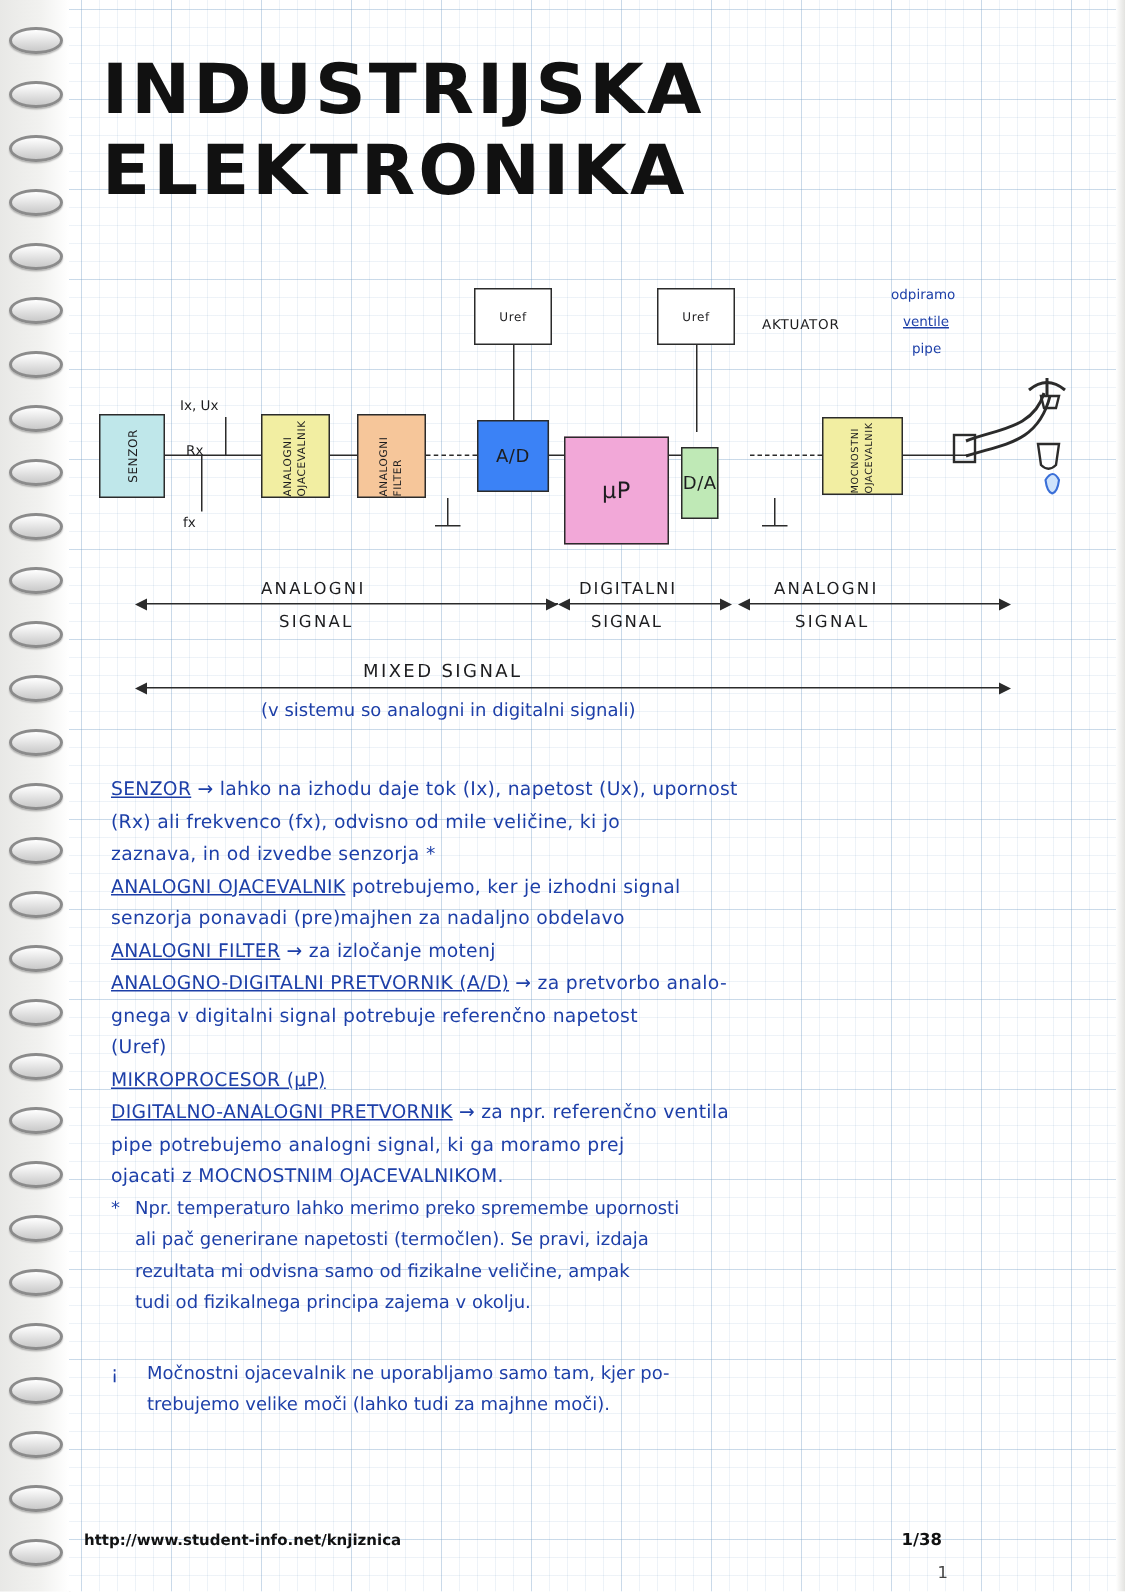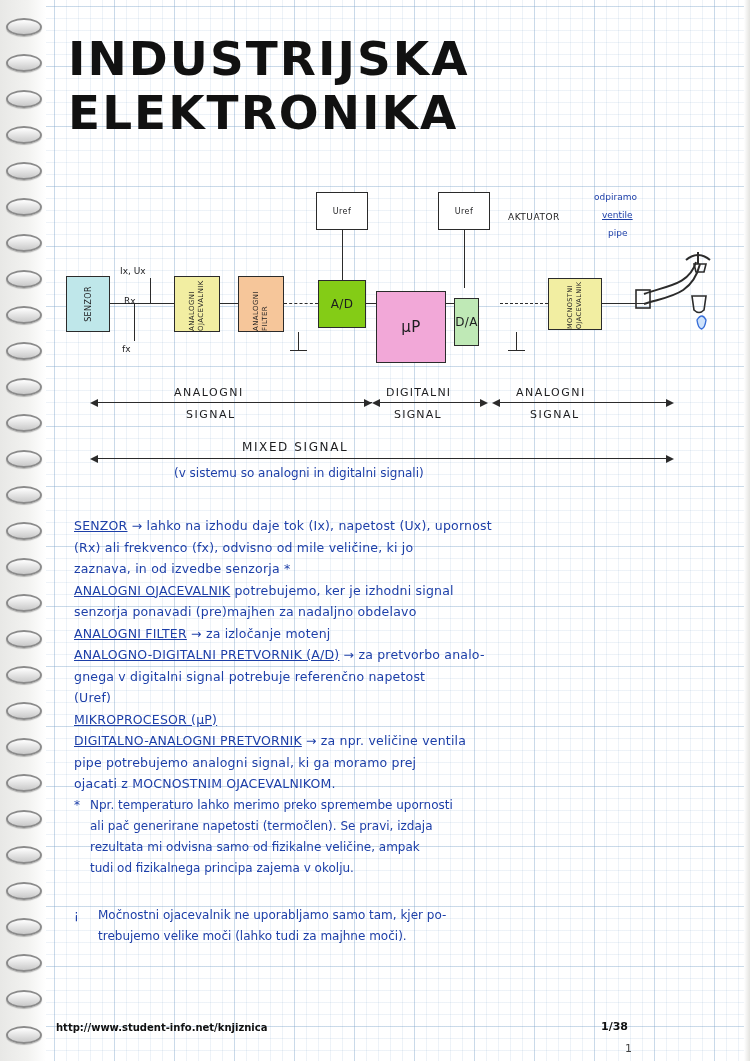--- a/index.html
+++ b/index.html
@@ -177,21 +177,21 @@
       </div>
 
       <div class="box" style="left:128px;top:126px;width:46px;height:56px;background:#f2eea2;">
         <span class="vert" style="font-size:7px">ANALOGNI OJACEVALNIK</span>
       </div>
 
       <div class="box" style="left:192px;top:126px;width:46px;height:56px;background:#f6c69a;">
         <span class="vert" style="font-size:7px">ANALOGNI FILTER</span>
       </div>
 
-      <div class="box" style="left:272px;top:130px;width:48px;height:48px;background:#84cc16;font-size:12px;">
+      <div class="box" style="left:272px;top:130px;width:48px;height:48px;background:#3b82f6;font-size:12px;">
         <span>A/D</span>
       </div>
 
       <div class="box" style="left:330px;top:112px;width:70px;height:72px;background:#f2a8d8;font-size:15px;margin-top:29px;">
         <span>µP</span>
       </div>
 
       <div class="box" style="left:408px;top:148px;width:25px;height:48px;background:#bfe9b6;font-size:12px;">
         <span>D/A</span>
       </div>
@@ -285,21 +285,21 @@
       <div class="nline">
         <span>gnega v digitalni signal potrebuje referenčno napetost</span>
       </div>
       <div class="nline">
         <span>(Uref)</span>
       </div>
       <div class="nline">
         <span class="u">MIKROPROCESOR (µP)</span>
       </div>
       <div class="nline">
-        <span class="u">DIGITALNO-ANALOGNI PRETVORNIK</span><span> → za npr. veličine ventila</span>
+        <span class="u">DIGITALNO-ANALOGNI PRETVORNIK</span><span> → za npr. referenčno ventila</span>
       </div>
       <div class="nline">
         <span>pipe potrebujemo analogni signal, ki ga moramo prej</span>
       </div>
       <div class="nline">
         <span>ojacati z MOCNOSTNIM OJACEVALNIKOM.</span>
       </div>
     </div>
 
     <div class="footnotes">

